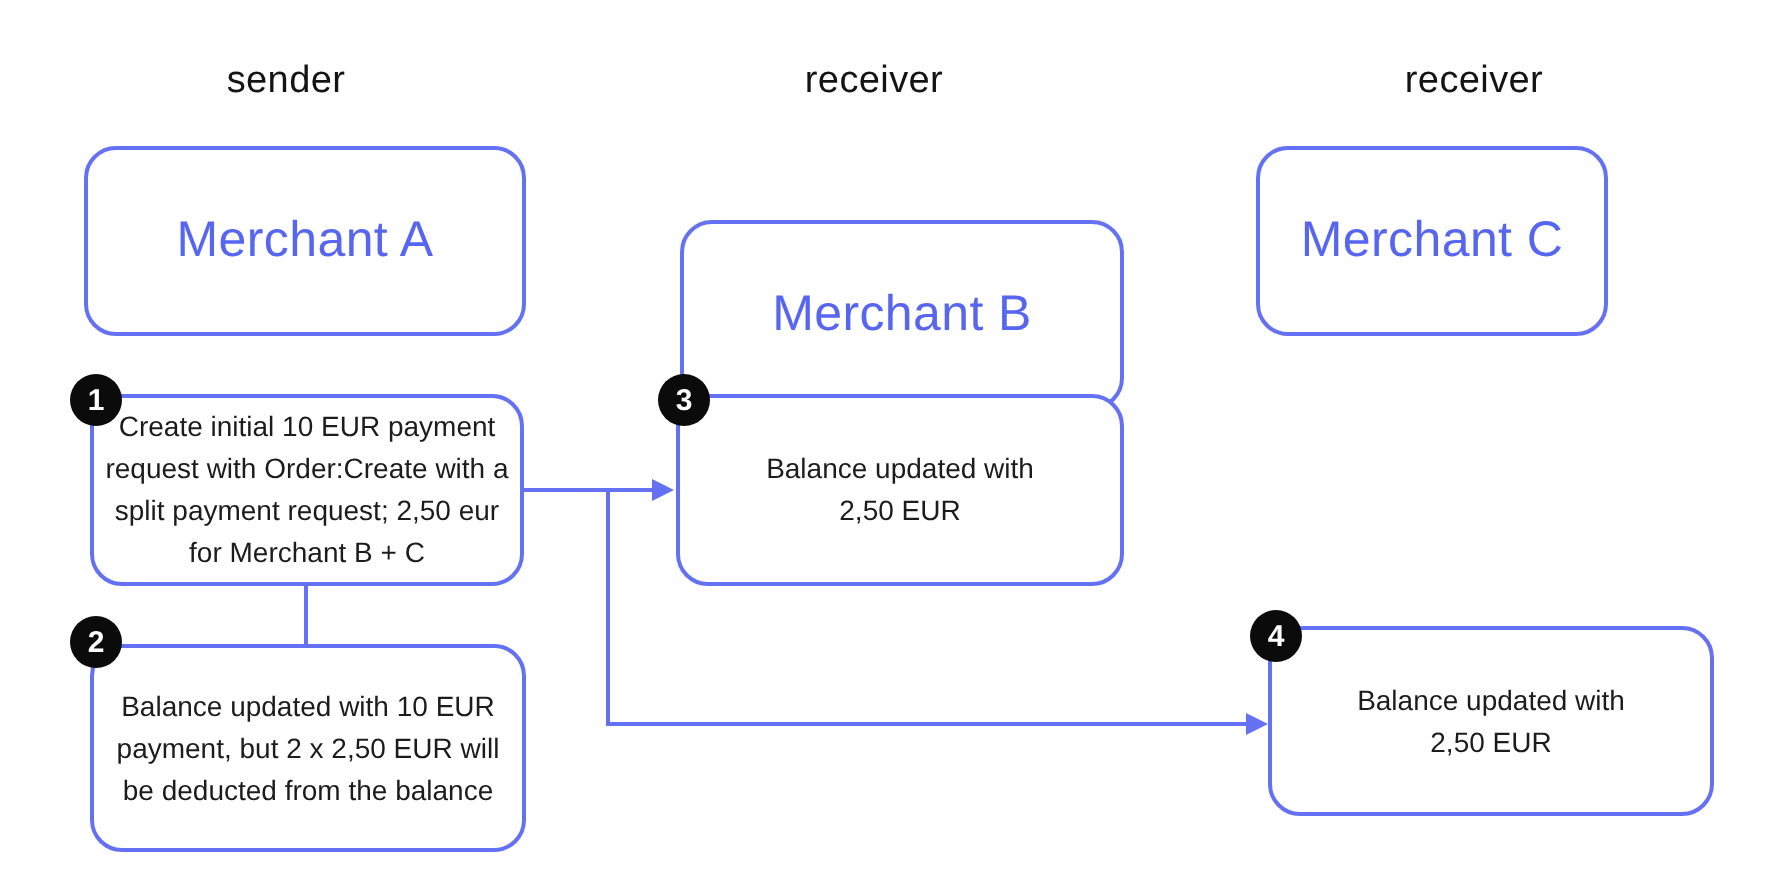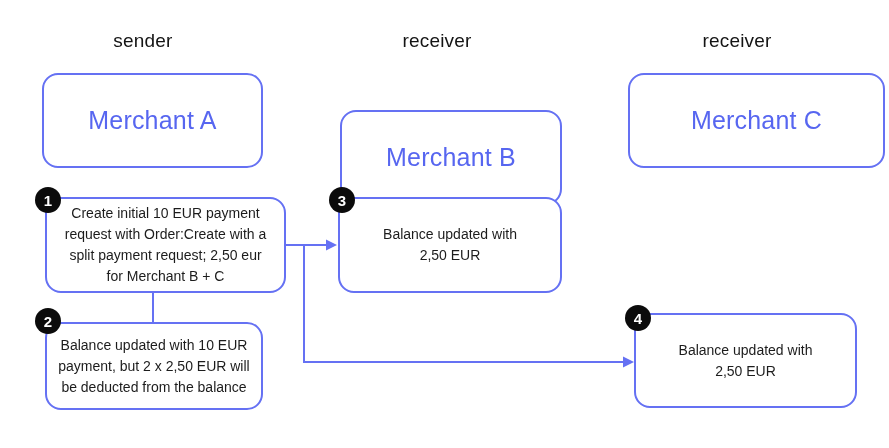--- a/index.html
+++ b/index.html
@@ -97,38 +97,38 @@
   <div class="col-label" style="left:63px;">sender</div>
   <div class="col-label" style="left:357px;">receiver</div>
   <div class="col-label" style="left:657px;">receiver</div>
 
   <div class="merchant-box" style="left:42px;  width:221px;">
     <span class="merchant-name">Merchant A</span>
   </div>
   <div class="merchant-box" style="left:340px; width:222px;margin-top:37px;">
     <span class="merchant-name">Merchant B</span>
   </div>
-  <div class="merchant-box" style="left:628px; width:257px;">
+  <div class="merchant-box" style="left:628px; width:176px;">
     <span class="merchant-name">Merchant C</span>
   </div>
 
   <svg class="connectors" viewBox="0 0 889 448" aria-hidden="true">
     <line x1="262" y1="245" x2="326" y2="245"></line>
     <polygon points="337,245 326,239.5 326,250.5"></polygon>
     <polyline points="304,245 304,362 623,362"></polyline>
     <polygon points="634,362 623,356.5 623,367.5"></polygon>
     <line x1="153" y1="293" x2="153" y2="322"></line>
   </svg>
 
-  <div class="step-card" style="left:45px;  top:197px; width:241px; height:96px;">
+  <div class="step-card" style="left:45px;  top:197px; width:217px; height:96px;">
     <span class="step-text wide">Create initial 10 EUR payment request with Order:Create with a split payment request; 2,50 eur for Merchant B + C</span>
   </div>
   <div class="badge" style="left:35px; top:187px;">1</div>
 
-  <div class="step-card" style="left:45px;  top:322px; width:218px; height:88px;">
+  <div class="step-card" style="left:45px;  top:322px; width:218px; height:104px;">
     <span class="step-text wide">Balance updated with 10 EUR payment, but 2 x 2,50 EUR will be deducted from the balance</span>
   </div>
   <div class="badge" style="left:35px; top:308px;">2</div>
 
   <div class="step-card" style="left:338px; top:197px; width:224px; height:96px;">
     <span class="step-text narrow">Balance updated with 2,50 EUR</span>
   </div>
   <div class="badge" style="left:329px; top:187px;">3</div>
 
   <div class="step-card" style="left:634px; top:313px; width:223px; height:95px;">

